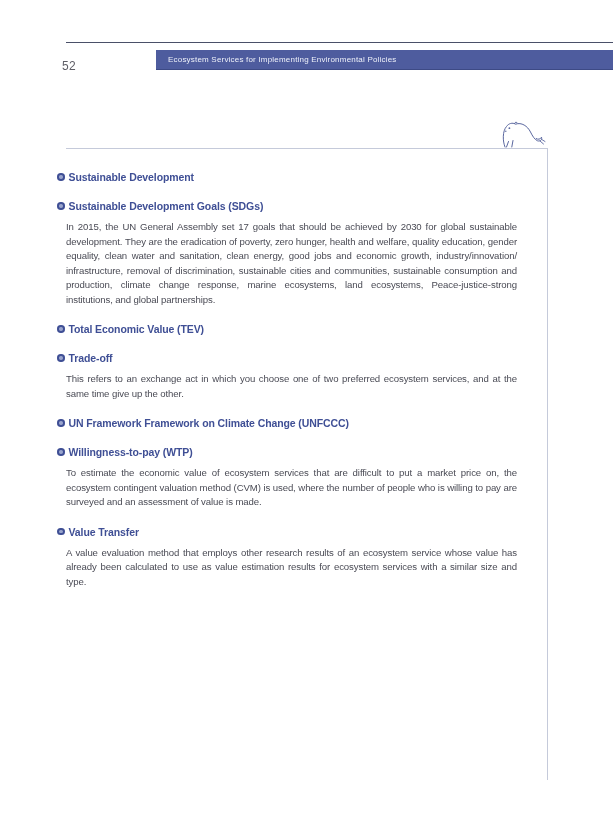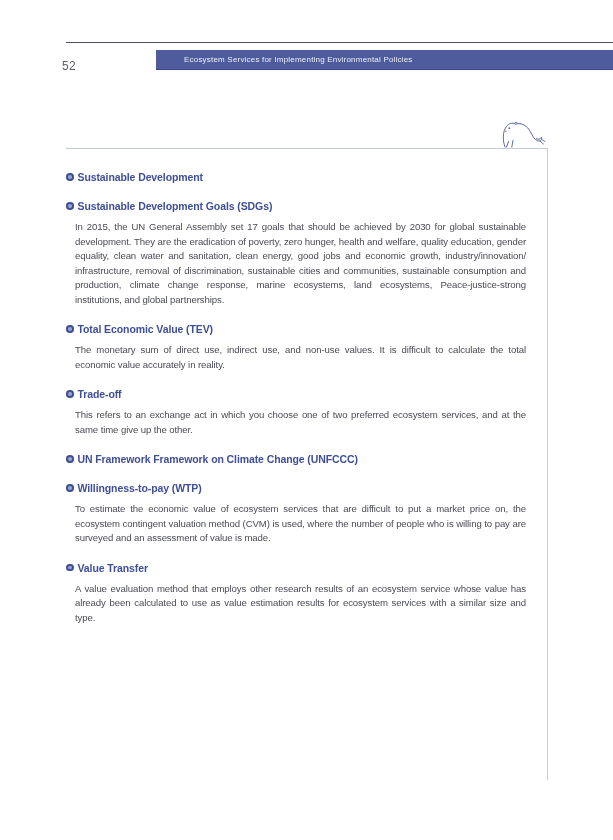--- a/index.html
+++ b/index.html
@@ -15,40 +15,40 @@
     background:#4a5068;
   }
   .page-number{
     position:absolute;left:62px;top:59px;
     font-size:12px;color:#5e5e66;letter-spacing:.3px;
   }
   .banner{
     position:absolute;left:156px;top:50px;width:457px;height:20px;
     background:#4e5c9e;border-bottom:1px solid #3d4a85;
     display:flex;align-items:center;box-sizing:border-box;
-    padding-left:28px;
+    padding-left:12px;
   }
   .banner-title{
     color:#eef1fa;font-size:8px;letter-spacing:.2px;
   }
   
   .mascot{
     position:absolute;left:496px;top:119px;width:52px;height:30px;
   }
   .h-rule{
     position:absolute;left:66px;top:148px;width:481px;height:1px;
     background:#c5cada;
   }
   .v-rule{
     position:absolute;left:547px;top:148px;width:1px;height:632px;
     background:#c5cada;
   }
   
   .glossary{
-    position:absolute;left:66px;top:170px;width:460px;
+    position:absolute;left:57px;top:170px;width:460px;
   }
   .entry{margin:0 0 15px 0;}
   .term{
     display:flex;align-items:center;
     font-size:10.5px;font-weight:bold;color:#3f4f95;
     line-height:14px;letter-spacing:-0.1px;
   }
   .bullet{
     flex:0 0 auto;width:3.5px;height:3.5px;border-radius:50%;
     border:2px solid #3f4f95;background:#9aa5cd;
@@ -96,21 +96,20 @@
       <span>Sustainable Development Goals (SDGs)</span>
     </div>
     <p class="def">In 2015, the UN General Assembly set 17 goals that should be achieved by 2030 for global sustainable development. They are the eradication of poverty, zero hunger, health and welfare, quality education, gender equality, clean water and sanitation, clean energy, good jobs and economic growth, industry/innovation/ infrastructure, removal of discrimination, sustainable cities and communities, sustainable consumption and production, climate change response, marine ecosystems, land ecosystems, Peace-justice-strong institutions, and global partnerships.</p>
   </div>
 
   <div class="entry">
     <div class="term">
       <span class="bullet"></span>
       <span>Total Economic Value (TEV)</span>
     </div>
-    <p class="def">The monetary sum of direct use, indirect use, and non-use values. It is difficult to calculate the total economic value accurately in reality.</p>
   </div>
 
   <div class="entry">
     <div class="term">
       <span class="bullet"></span>
       <span>Trade-off</span>
     </div>
     <p class="def">This refers to an exchange act in which you choose one of two preferred ecosystem services, and at the same time give up the other.</p>
   </div>
 

